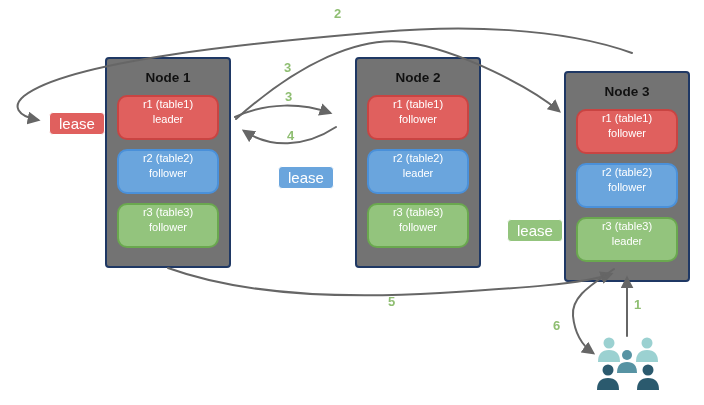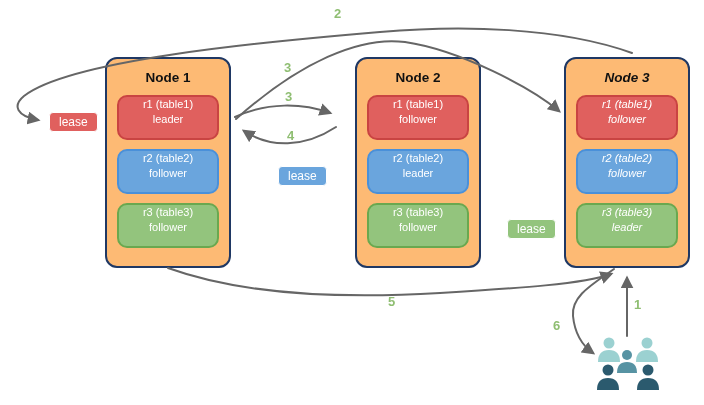--- a/index.html
+++ b/index.html
@@ -15,23 +15,23 @@
     position: absolute;
     left: 0; top: 0;
     width: 704px; height: 405px;
     pointer-events: none;
     z-index: 3;
   }
   .node {
     position: absolute;
     width: 122px;
     height: 207px;
-    background: #fdba74;
+    background: #737373;
     border: 2px solid #1f3864;
-    border-radius: 12px;
+    border-radius: 4px;
     z-index: 2;
   }
   .node-title {
     margin-top: 11px;
     text-align: center;
     font-size: 13.5px;
     font-weight: bold;
     color: #111111;
     margin-bottom: 10px;
   }
@@ -50,21 +50,21 @@
   }
   .red   { background: #e0605e; border-color: #c94442; }
   .blue  { background: #6aa5dd; border-color: #4a90d9; }
   .green { background: #93c47d; border-color: #6aa84f; }
   .lease {
     position: absolute;
     padding: 2px 9px;
     border: 1.5px solid;
     border-radius: 4px;
     color: #ffffff;
-    font-size: 12px;
+    font-size: 15px;
     z-index: 4;
   }
   .step-label {
     position: absolute;
     color: #8fbe72;
     font-size: 13px;
     font-weight: bold;
     z-index: 4;
   }
   .users {
@@ -103,21 +103,21 @@
     <div class="replica blue">
       <div>r2 (table2)</div>
       <div>leader</div>
     </div>
     <div class="replica green">
       <div>r3 (table3)</div>
       <div>follower</div>
     </div>
   </div>
 
-  <div class="node" style="left:564px; top:57px;font-style:italic;">
+  <div class="node" style="left:564px; top:71px;">
     <div class="node-title">Node 3</div>
     <div class="replica red">
       <div>r1 (table1)</div>
       <div>follower</div>
     </div>
     <div class="replica blue">
       <div>r2 (table2)</div>
       <div>follower</div>
     </div>
     <div class="replica green">

